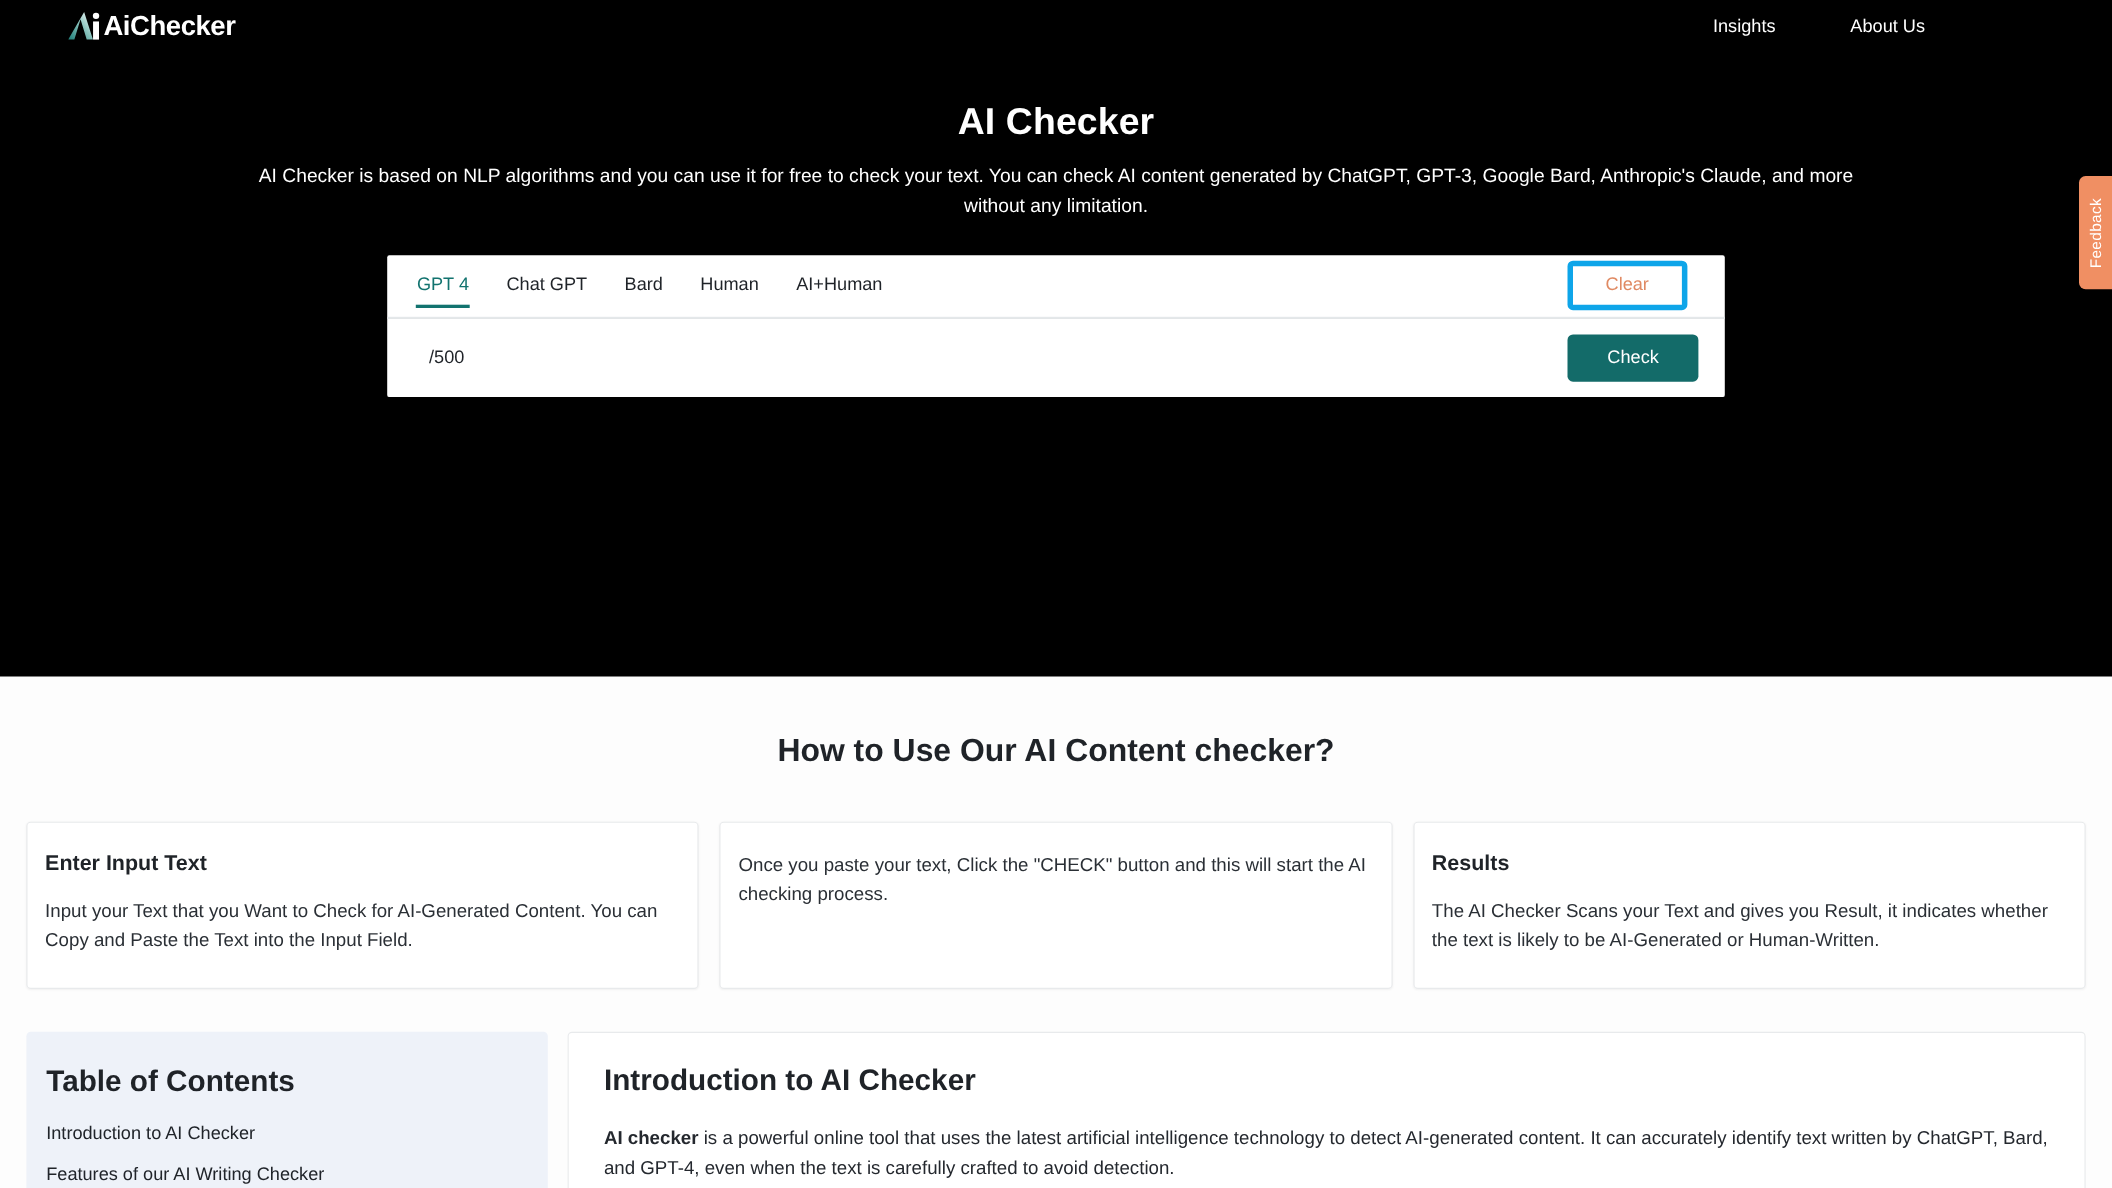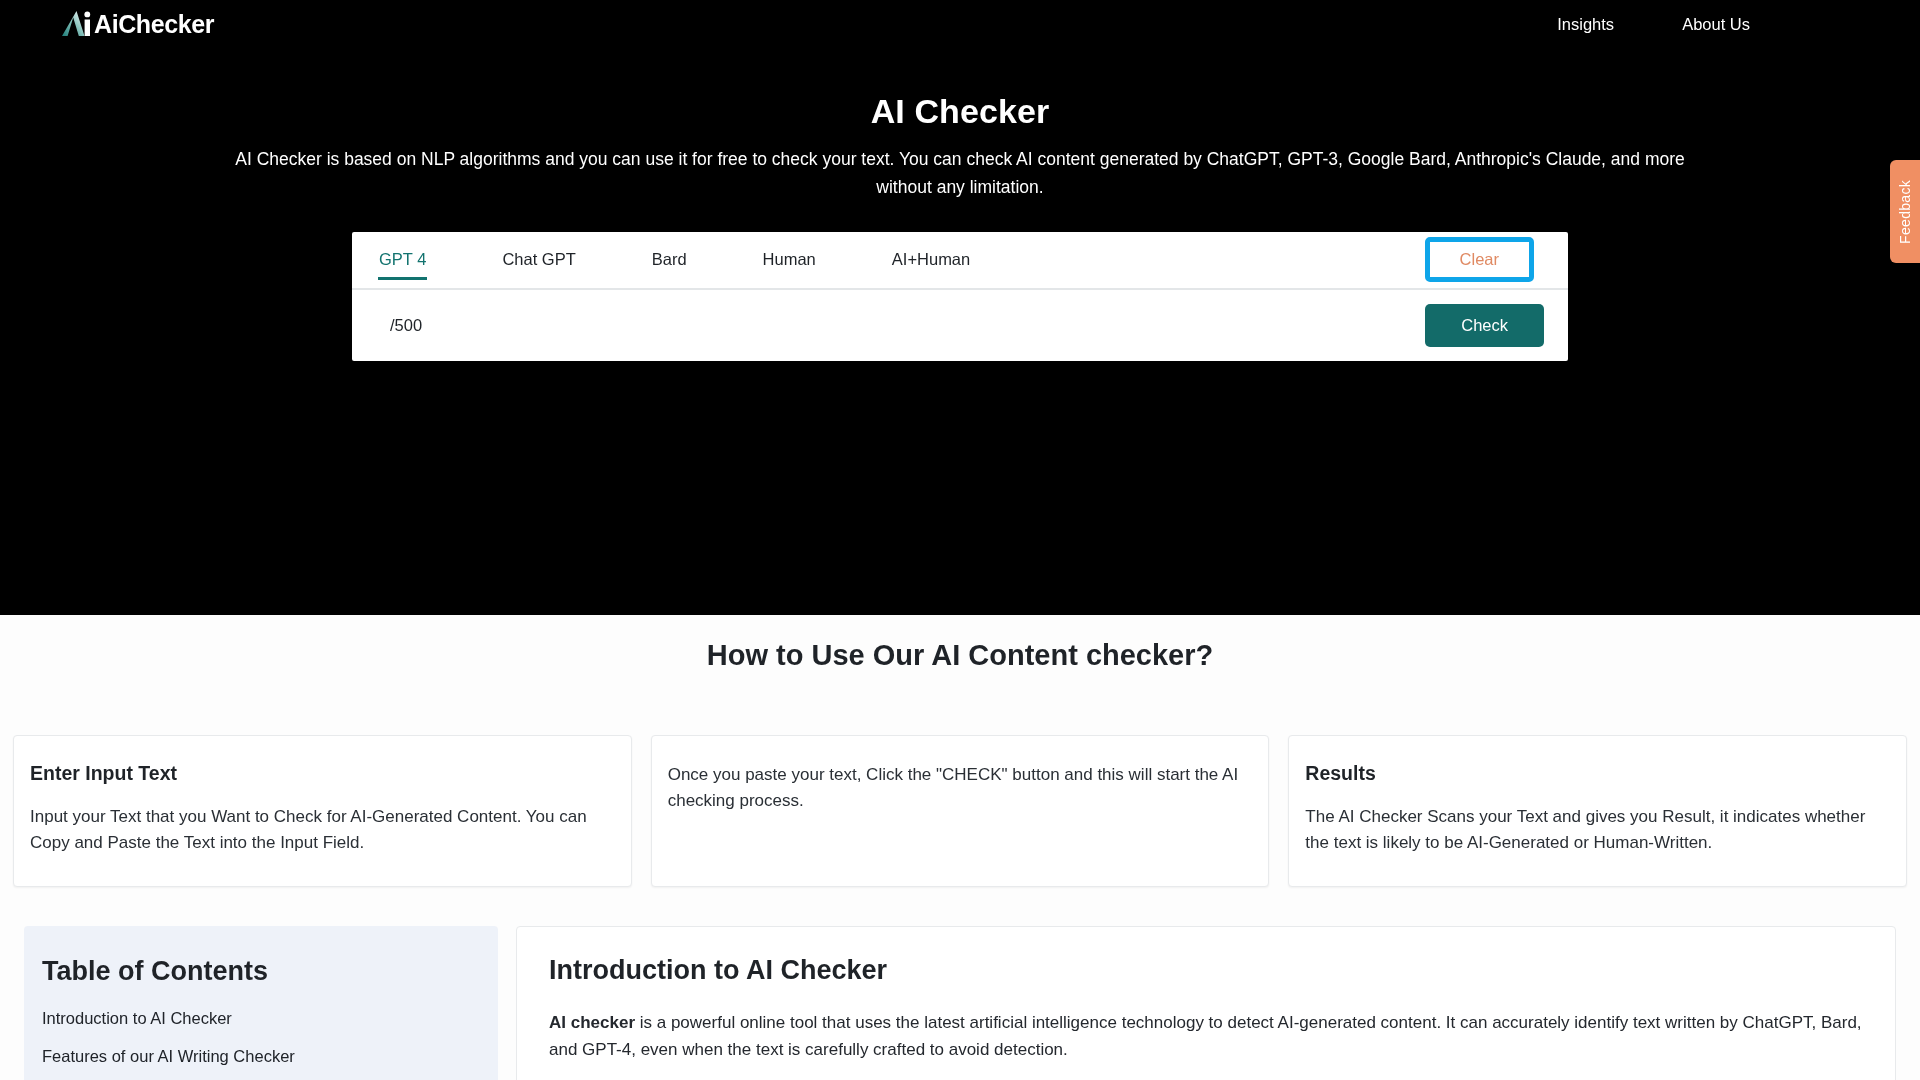--- a/index.html
+++ b/index.html
@@ -86,21 +86,20 @@
     display: flex;
     align-items: center;
     border-bottom: 1px solid #e3e6e8;
     padding: 0 34px 0 10px;
     height: 57px;
   }
   .tabs {
     display: flex;
     align-items: stretch;
     height: 100%;
-    gap: 42px;
   }
   .tab {
     display: flex;
     align-items: center;
     padding: 0 17px;
     font-size: 16.5px;
     color: #1f2328;
     cursor: pointer;
     position: relative;
     font-weight: 400;
@@ -174,27 +173,27 @@
     transform: rotate(180deg);
     letter-spacing: 0.3px;
   }
 
   
   .howto-title {
     text-align: center;
     font-size: 29px;
     font-weight: 700;
     color: #1f2328;
-    margin-top: 24px;
+    margin-top: 52px;
   }
   .cards {
     display: flex;
     gap: 19px;
-    padding: 0 13px;
-    margin-top: 63px;
+    padding: 0 24px;
+    margin-top: 47px;
   }
   .card {
     flex: 1;
     background: #ffffff;
     border: 1px solid #e8eaec;
     border-radius: 4px;
     box-shadow: 0 1px 2px rgba(0,0,0,0.05);
     padding: 26px 16px 30px 16px;
   }
   .card-title {

